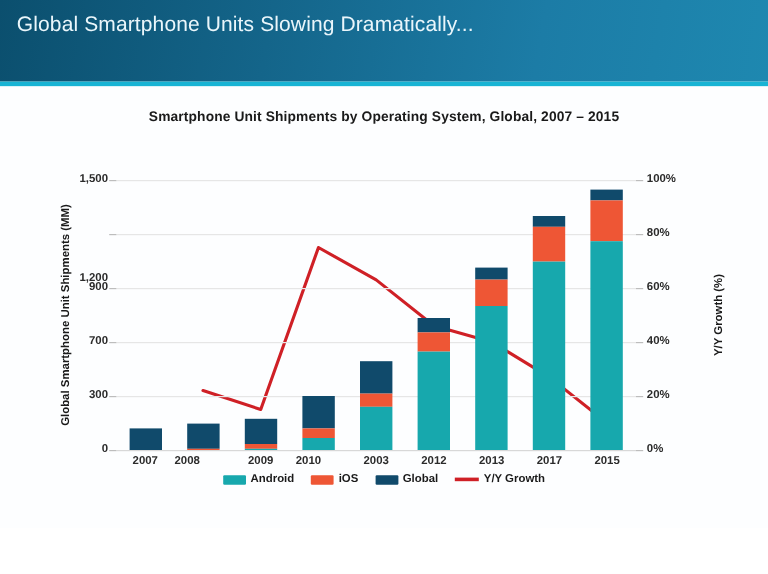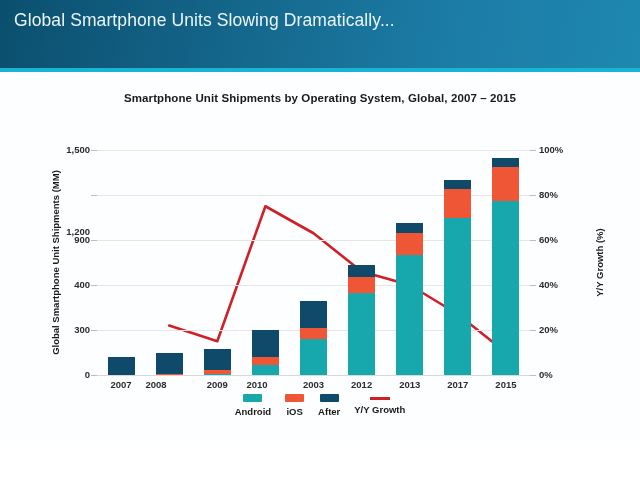--- a/index.html
+++ b/index.html
@@ -107,21 +107,21 @@
     position: absolute; top: 229px;
     font-size: 9.5px; font-weight: bold; color: #2b2b2b;
     text-align: center; white-space: nowrap;
   }
 
   
   #legend {
     position: absolute; left: 0; top: 322px; width: 640px;
     display: flex; justify-content: center; align-items: center; gap: 14px;
   }
-  .legend-item { display: flex; align-items: center; gap: 4px; flex-direction: column; }
+  .legend-item { display: flex; align-items: center; gap: 4px; }
   .swatch { width: 19px; height: 8px; border-radius: 1px; }
   .swatch.android { background: #17a8ad; }
   .swatch.ios { background: #ee5635; }
   .swatch.other { background: #104a6b; }
   .swatch.line { height: 3px; width: 20px; background: #cf2026; border-radius: 0; }
   .legend-label { font-size: 9.5px; font-weight: bold; color: #1a1a1a; }
 
   
   #footer {
     position: absolute; left: 0; top: 440px; width: 640px; height: 38px;
@@ -152,21 +152,21 @@
     <svg id="lineLayer" viewBox="0 0 433 225" preserveAspectRatio="none">
         <polyline points="72.17,175.50 120.28,191.25 168.39,56.25 216.50,83.25 264.61,121.50 312.72,135.00 360.83,164.25 408.94,202.50" fill="none" stroke="#cf2026" stroke-width="2.6" stroke-linejoin="round" stroke-linecap="round"></polyline>
       </svg>
   <div class="gridline zero" style="top: 225px;"></div>
       <div class="ytick-l" style="top: 219px;">0</div>
       <div class="tickstub" style="top: 225px; left: -6px;"></div>
       <div class="gridline" style="top: 180px;"></div>
       <div class="ytick-l" style="top: 174px;">300</div>
       <div class="tickstub" style="top: 180px; left: -6px;"></div>
       <div class="gridline" style="top: 135px;"></div>
-      <div class="ytick-l" style="top: 129px;">400</div>
+      <div class="ytick-l" style="top: 129px;">700</div>
       <div class="tickstub" style="top: 135px; left: -6px;"></div>
       <div class="gridline" style="top: 90px;"></div>
       <div class="ytick-l" style="top: 84px;">900</div>
       <div class="tickstub" style="top: 90px; left: -6px;"></div>
       <div class="gridline" style="top: 45px;"></div>
       <div class="ytick-l" style="top: 56px; margin-top: 20px;">1,200</div>
       <div class="tickstub" style="top: 45px; left: -6px;"></div>
       <div class="gridline" style="top: 0px;"></div>
       <div class="ytick-l" style="top: -6px;">1,500</div>
       <div class="tickstub" style="top: 0px; left: -6px;"></div>
@@ -239,21 +239,21 @@
     <div class="legend-item">
       <span class="swatch android"></span>
       <span class="legend-label">Android</span>
     </div>
     <div class="legend-item">
       <span class="swatch ios"></span>
       <span class="legend-label">iOS</span>
     </div>
     <div class="legend-item">
       <span class="swatch other"></span>
-      <span class="legend-label">After</span>
+      <span class="legend-label">Global</span>
     </div>
     <div class="legend-item">
       <span class="swatch line"></span>
       <span class="legend-label">Y/Y Growth</span>
     </div>
   </div>
 </div>
 
 <div id="footer">
   

